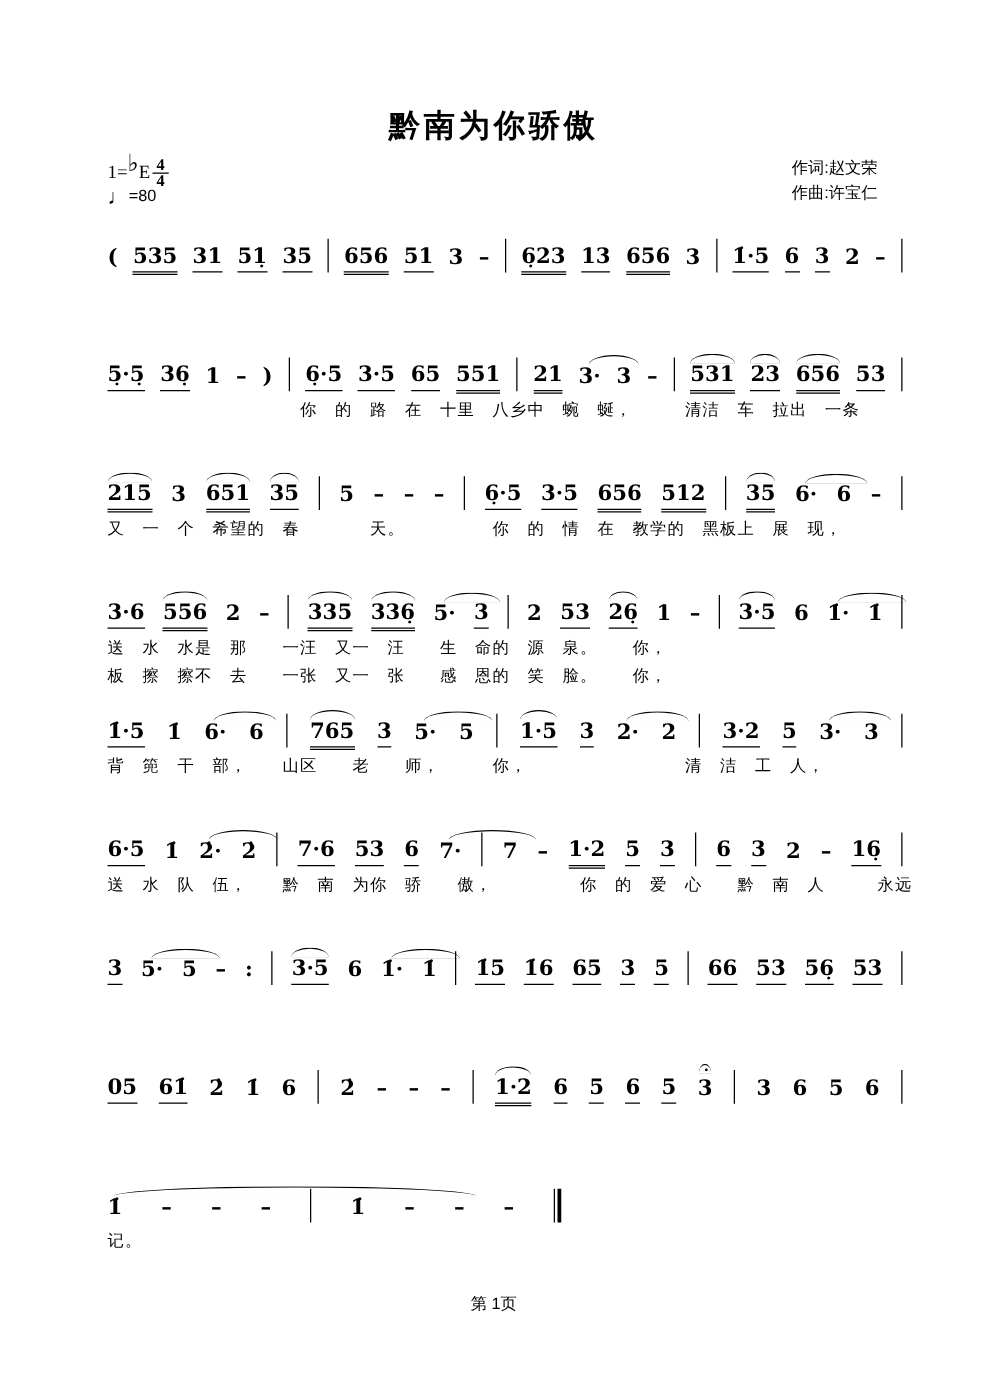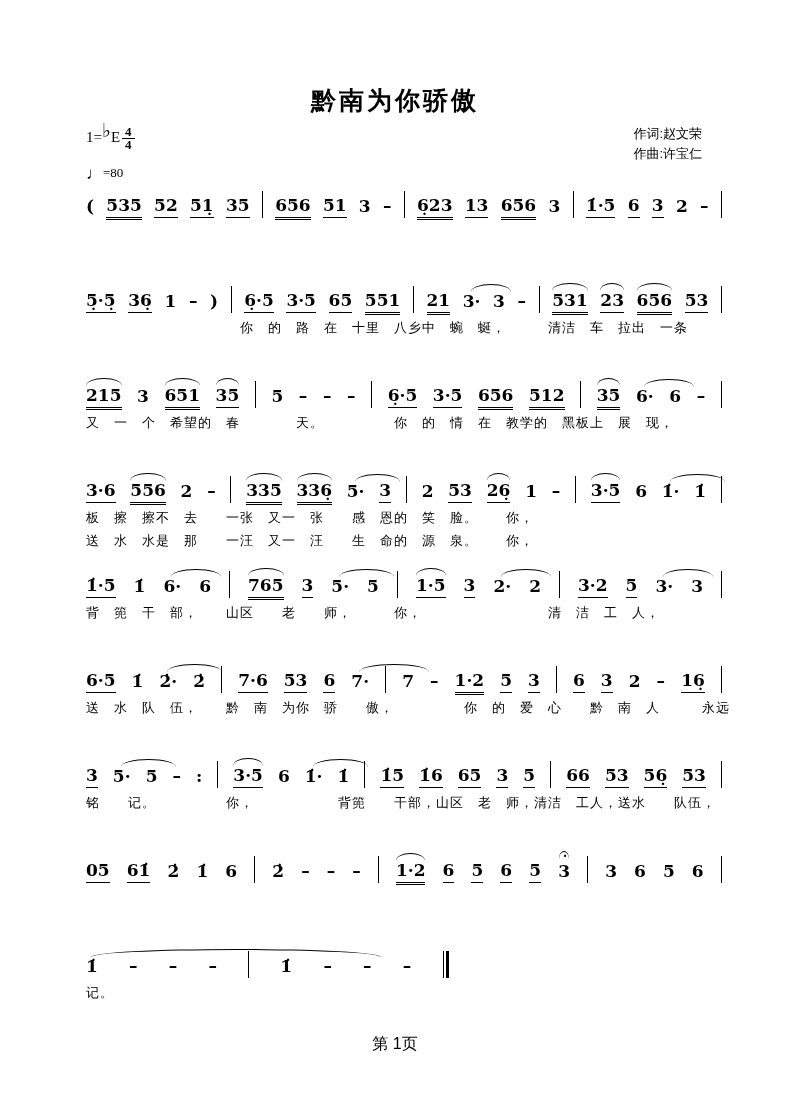--- a/index.html
+++ b/index.html
@@ -8,21 +8,21 @@
   .title{position:absolute;top:84px;left:0;width:100%;text-align:center;
          font-size:25px;font-weight:bold;letter-spacing:3px;
          font-family:Liberation Mono, monospace}
   .keysig{position:absolute;left:86px;top:124px;font-size:15px;
           font-family:Liberation Serif, serif;white-space:nowrap}
   .keysig .flat{font-size:19px;position:relative;top:-5px}
   .frac{display:inline-block;text-align:center;font-size:13px;line-height:12px;
         vertical-align:middle;margin-left:2px;font-weight:bold}
   .frac .top{display:block;border-bottom:1px solid #000;padding:0 3px}
   .frac .bot{display:block}
-  .tempo{position:absolute;left:86px;top:164px;font-size:13px;font-family:Liberation Serif, serif}
+  .tempo{position:absolute;left:86px;top:148px;font-size:13px;font-family:Liberation Sans, sans-serif}
   .tempo .qnote{font-size:17px;vertical-align:-2px}
   .credits{position:absolute;right:88px;top:124px;font-size:13px;line-height:20px}
   #score{position:absolute;left:86px;top:182px;width:636px}
   .system{height:95px}
   .notes{display:flex;justify-content:space-between;align-items:flex-end;
          height:36px;font-family:"DejaVu Serif",serif;font-size:17px;font-weight:bold}
   .system:last-child .notes{width:57%}
   .tok{position:relative;line-height:1.05;padding-bottom:2px;white-space:nowrap}
   .tok b{font-weight:bold}
   .u1{border-bottom:1px solid #000}
@@ -30,42 +30,42 @@
   .u2::after{content:"";position:absolute;left:0;right:0;bottom:-3px;height:1px;background:#000}
   .arc{position:absolute;left:0;top:-9px;width:100%;height:7px;
        border-top:1px solid #000;border-radius:50%/100% 100% 0 0}
   .arcw{left:45%}
   .ferm{left:8%;width:84%;top:-12px}
   .fdot{position:absolute;top:-13px;left:40%;font-size:12px;font-style:normal}
   .bar{width:1px;background:#000;height:27px}
   .barfinal{width:6px;height:27px;border-left:1px solid #000;border-right:3px solid #000;box-sizing:border-box}
   .rep b{letter-spacing:0}
   .lyric{font-size:13px;line-height:16px;white-space:pre;margin-top:7px;letter-spacing:1px}
-  .footer{position:absolute;top:1034px;left:0;width:100%;text-align:center;font-size:16px}
+  .footer{position:absolute;top:1034px;left:0;width:100%;text-align:center;font-size:13px}
 </style>
 </head>
 <body>
 
 <div class="title">黔南为你骄傲</div>
 
 <div class="keysig"><span>1=</span><span class="flat">♭</span><span>E</span><span class="frac"><span class="top">4</span><span class="bot">4</span></span></div>
 
 <div class="tempo"><span class="qnote">♩</span><span>=80</span></div>
 
 <div class="credits">
   <div>作词:赵文荣</div>
   <div>作曲:许宝仁</div>
 </div>
 
 <div id="score">
     <div class="system">
       <div class="notes">
         <span class="tok"><b>(</b></span>
         <span class="tok u2"><b>535</b></span>
-        <span class="tok u1"><b>52</b></span>
+        <span class="tok u1"><b>31</b></span>
         <span class="tok u1"><b>51̣</b></span>
         <span class="tok u1"><b>35</b></span>
         <span class="bar"></span>
         <span class="tok u2"><b>656</b></span>
         <span class="tok u1"><b>51</b></span>
         <span class="tok"><b>3</b></span>
         <span class="tok"><b>–</b></span>
         <span class="bar"></span>
         <span class="tok u2"><b>6̣23</b></span>
         <span class="tok u1"><b>13</b></span>
@@ -148,22 +148,22 @@
         <span class="tok u1"><b>26̣</b><i class="arc"></i></span>
         <span class="tok"><b>1</b></span>
         <span class="tok"><b>–</b></span>
         <span class="bar"></span>
         <span class="tok u1"><b>3·5</b><i class="arc"></i></span>
         <span class="tok"><b>6</b></span>
         <span class="tok"><b>1̇·</b><i class="arc arcw" style="width: 55px;"></i></span>
         <span class="tok"><b>1̇</b></span>
         <span class="bar"></span>
       </div>
+      <div class="lyric">送　水　水是　那　　一汪　又一　汪　　生　命的　源　泉。　　你，</div>
       <div class="lyric">板　擦　擦不　去　　一张　又一　张　　感　恩的　笑　脸。　　你，</div>
-      <div class="lyric">送　水　水是　那　　一汪　又一　汪　　生　命的　源　泉。　　你，</div>
     </div>
     <div class="system">
       <div class="notes">
         <span class="tok u1"><b>1̇·5</b></span>
         <span class="tok"><b>1̇</b></span>
         <span class="tok"><b>6·</b><i class="arc arcw" style="width: 50px;"></i></span>
         <span class="tok"><b>6</b></span>
         <span class="bar"></span>
         <span class="tok u2"><b>765</b><i class="arc"></i></span>
         <span class="tok u1"><b>3</b></span>
@@ -228,21 +228,20 @@
         <span class="tok u1"><b>65</b></span>
         <span class="tok u1"><b>3</b></span>
         <span class="tok u1"><b>5</b></span>
         <span class="bar"></span>
         <span class="tok u1"><b>66</b></span>
         <span class="tok u1"><b>53</b></span>
         <span class="tok u1"><b>56̣</b></span>
         <span class="tok u1"><b>53</b></span>
         <span class="bar"></span>
       </div>
-      <div class="lyric">铭　　记。　　　　　你，　　　　　　背篼　　干部，山区　老　师，清洁　工人，送水　　队伍，</div>
     </div>
     <div class="system">
       <div class="notes">
         <span class="tok u1"><b>05</b></span>
         <span class="tok u1"><b>61̇</b></span>
         <span class="tok"><b>2̇</b></span>
         <span class="tok"><b>1̇</b></span>
         <span class="tok"><b>6</b></span>
         <span class="bar"></span>
         <span class="tok"><b>2̇</b></span>

